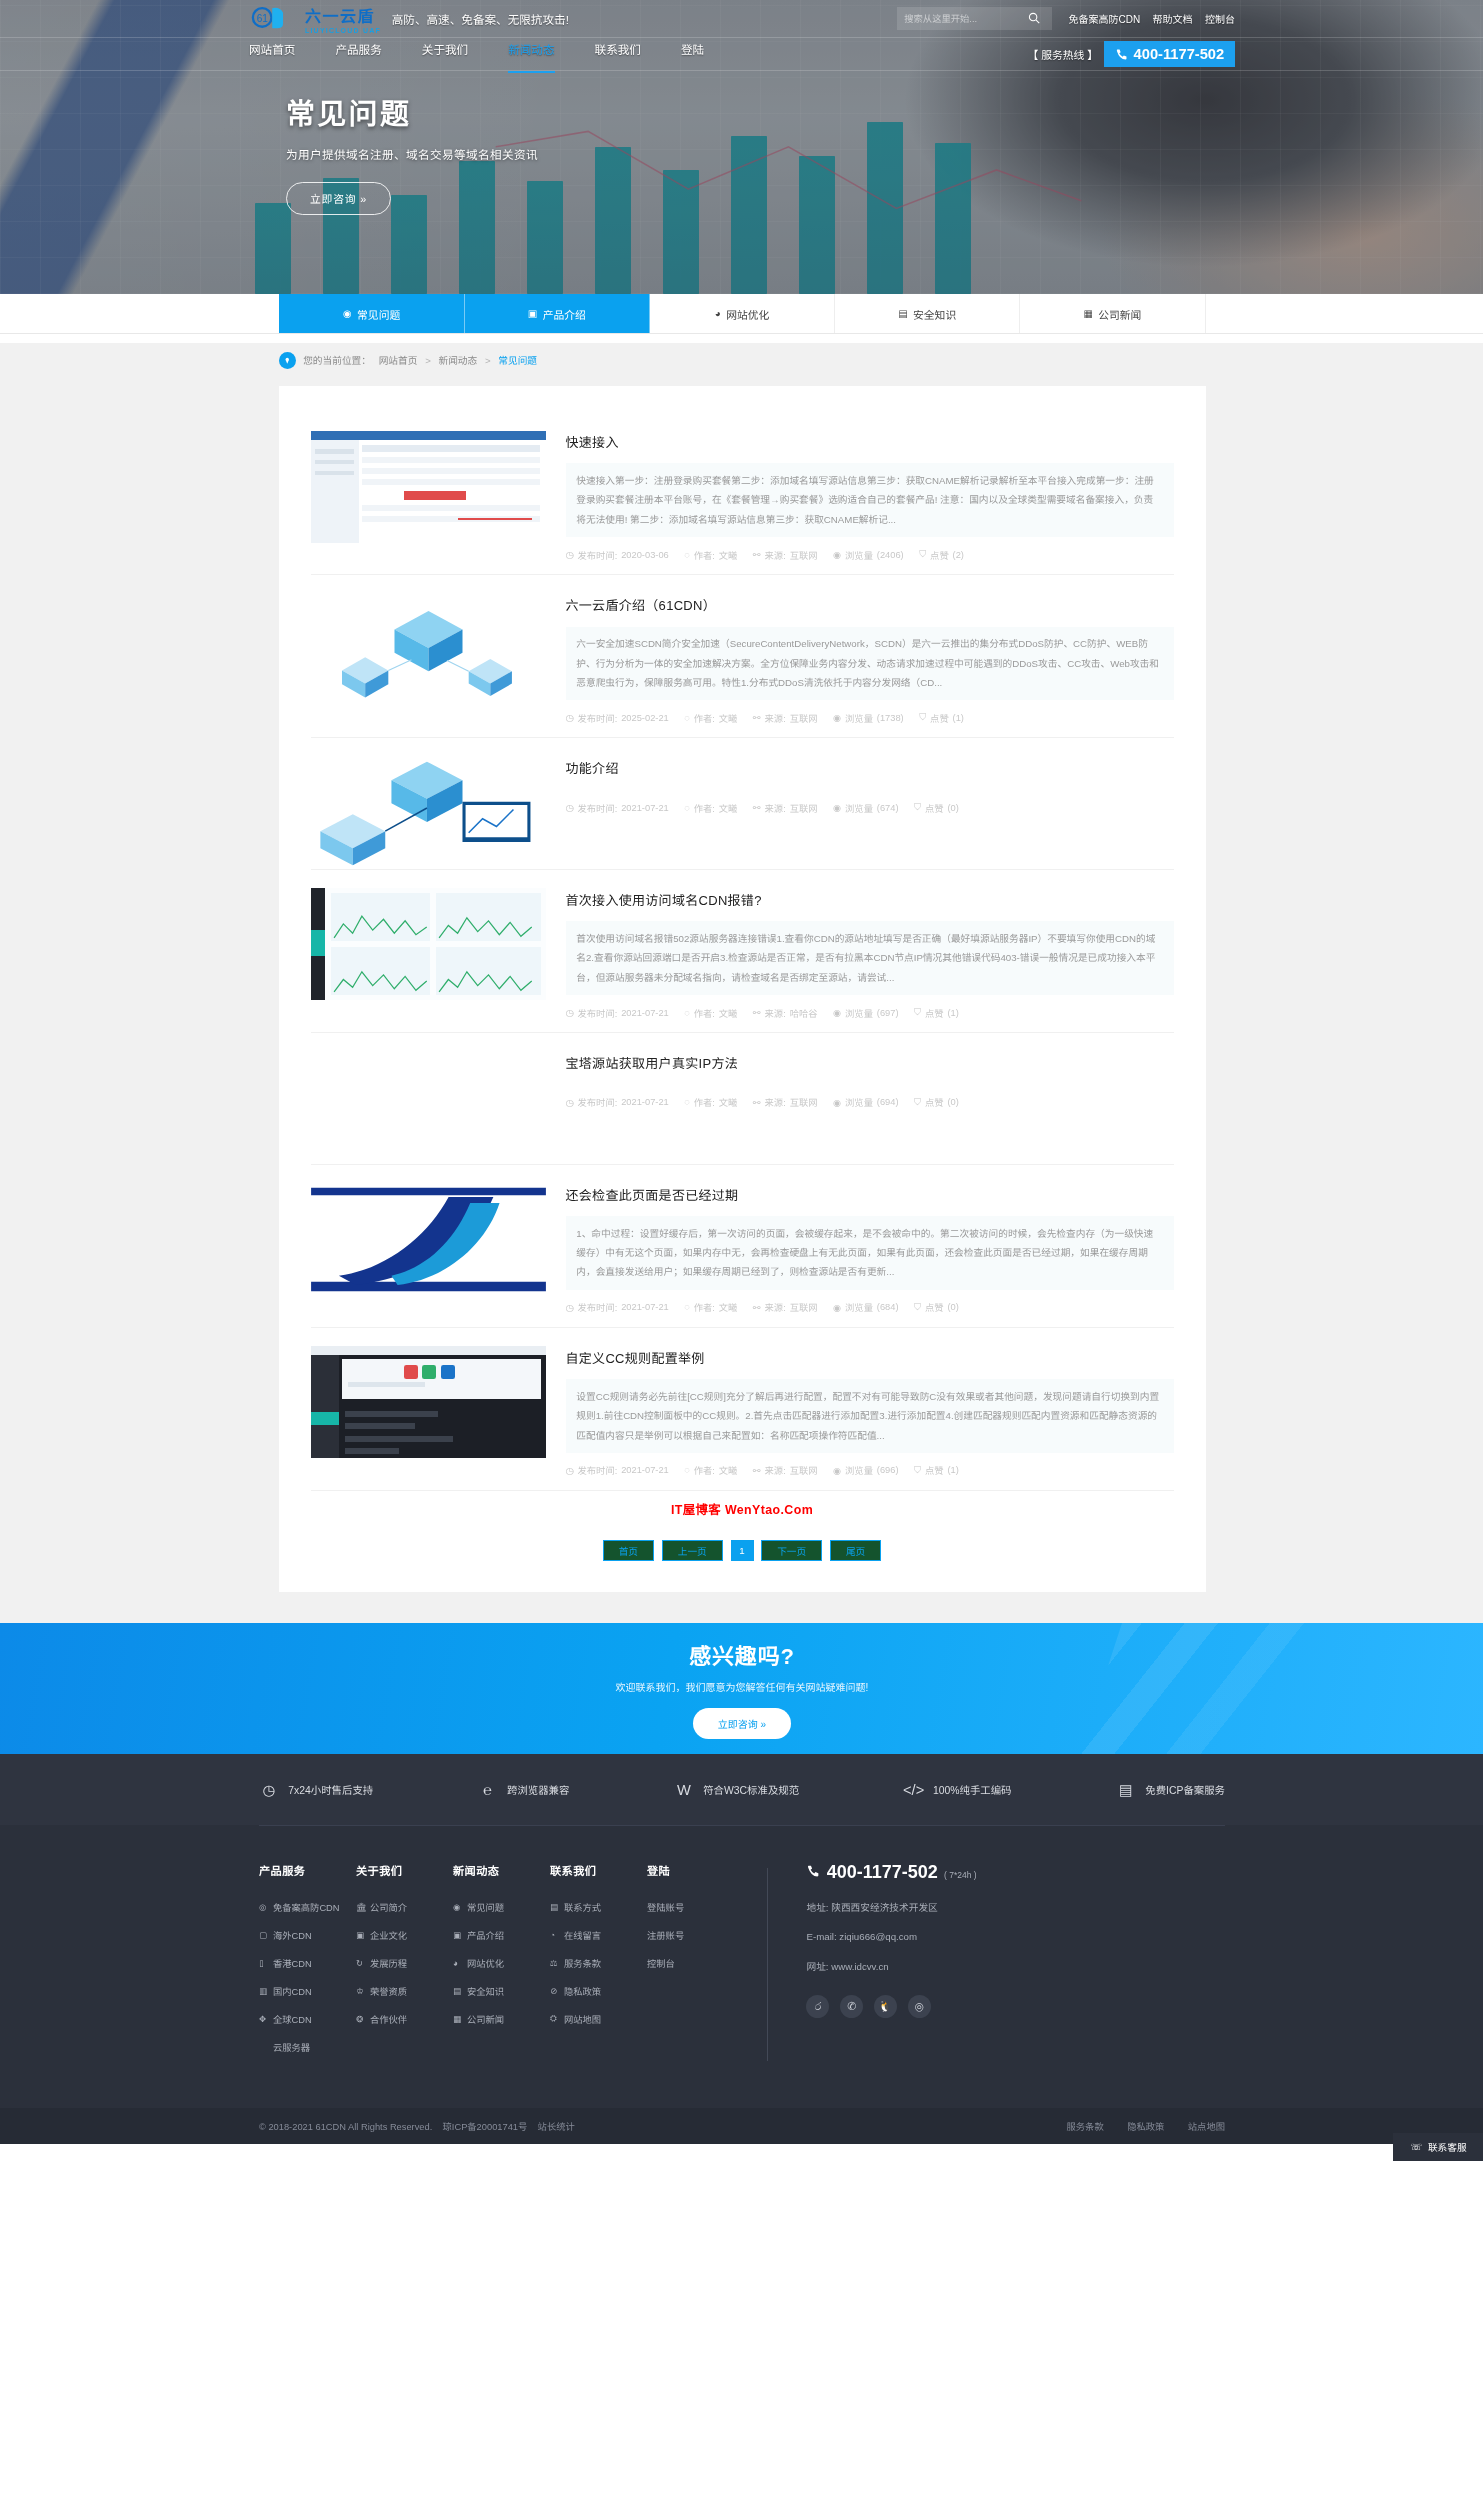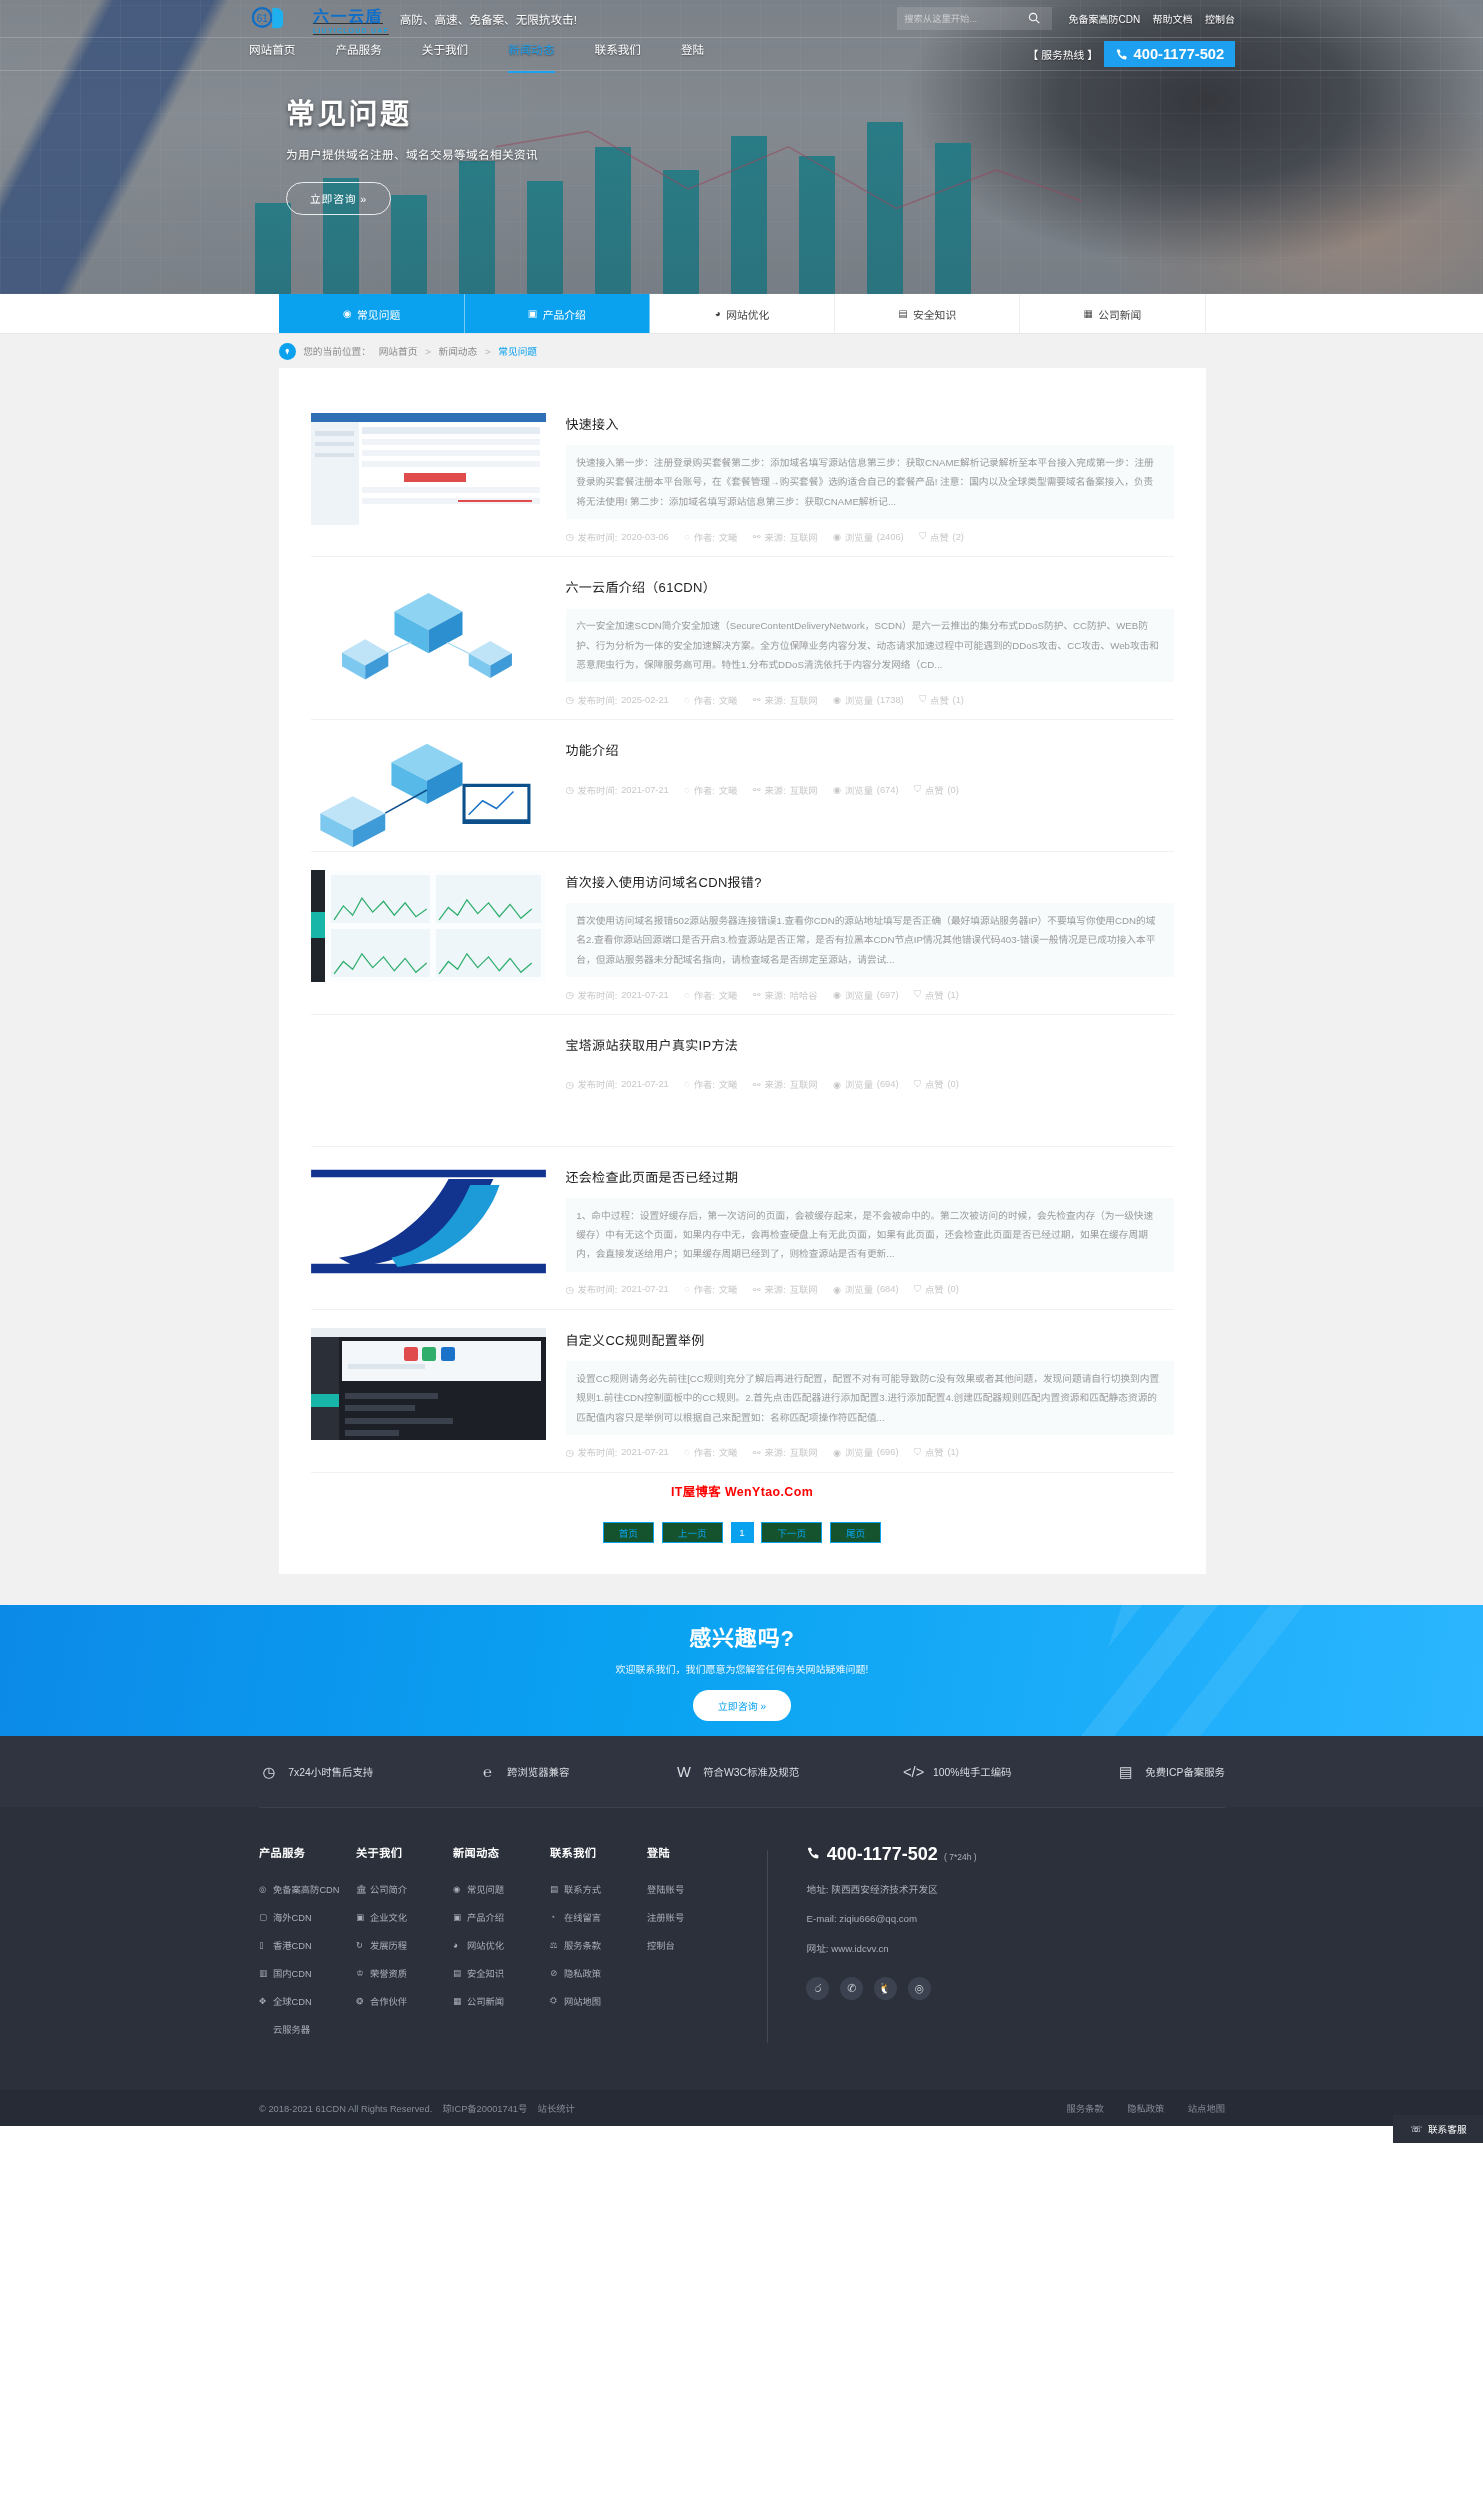--- a/index.html
+++ b/index.html
@@ -33,21 +33,21 @@
   .bar { position: absolute; bottom: 0; width: 36px; background: linear-gradient(180deg,#0f8b96,#127f8e); border-radius: 0.8px; }
   .banner-grid { position:absolute; inset:0; background-image:
       repeating-linear-gradient(90deg, rgba(255,255,255,.06) 0 0.8px, transparent 0.8px 40px),
       repeating-linear-gradient(0deg, rgba(255,255,255,.05) 0 0.8px, transparent 0.8px 36px);
   }
   .banner-line { position: absolute; left: 495px; top: 116px; width: 587px; height: 131px; }
   .banner-veil { position:absolute; inset:0; background: rgba(80,86,94,.30); }
 
   
   .topbar { position: relative; z-index: 5; height: 37px; display:flex; align-items:center; }
-  .logo-wrap { display:flex; align-items:center; margin-left: 249px; gap: 16px; text-decoration: underline; }
+  .logo-wrap { display:flex; align-items:center; margin-left: 249px; gap: 8px; }
   .logo-mark { width: 48px; height: 28px; position: relative; }
   .logo-sub { font-size: 7px; letter-spacing: 1.2px; color: #1a9fe0; font-weight: bold; }
   .logo-text-cn { font-size: 16px; color: #0f6ec7; font-weight: bold; letter-spacing: 1.5px; }
   .slogan { color: #ffffff; font-size: 11.6px; margin-left: 10.8px; text-shadow: 0 0.8px 1.5px rgba(0,0,0,.45); white-space: nowrap;}
   .topbar-right { margin-left: auto; display:flex; align-items:center; gap: 0; margin-right: 249px; }
   .search-box { display:flex; align-items:center; background: rgba(255,255,255,.13); height: 23px; padding: 0 7.7px; width: 155px; }
   .search-box input {
     background: transparent; border: 0; outline: 0; color:#fff; font-size: 9.3px; width: 124px;
     font-family: "Liberation Sans", sans-serif;
   }
@@ -79,21 +79,21 @@
   .tabsbar { width:1484px; background:#fff; border-bottom:0.8px solid #e8e8e8; height: 40px; display:flex; justify-content:center;}
   .tabs { display:flex; width: 927px; }
   .tab { flex:1; display:flex; align-items:center; justify-content:center; gap:5.4px; font-size:10.8px; color:#444;
          border-right:0.8px solid #eee; cursor:pointer; text-decoration:none; }
   .tab:first-child { border-left:0.8px solid #eee; }
   .tab.active { background:#0aa1ef; color:#fff; border-right-color: rgba(255,255,255,.45); border-left-color:#0aa1ef;}
   .tab .ic { font-size: 10px; line-height:1; }
 
   
   .main-wrap { background:#f1f1f1; padding-bottom: 31px; }
-  .crumb { width:927px; margin: 0 auto; display:flex; align-items:center; gap:7.7px; height:34px; font-size:9.7px; color:#8a8a8a; }
+  .crumb { width:927px; margin: 9px auto; display:flex; align-items:center; gap:7.7px; height:34px; font-size:9.7px; color:#8a8a8a; }
   .crumb-pin { width:17px; height:17px; border-radius:50%; background:#0aa1ef; display:flex; align-items:center; justify-content:center; }
   .crumb a { color:#8a8a8a; text-decoration:none; }
   .crumb .cur { color:#0aa1ef; }
   .crumb .sep { color:#b5b5b5; }
 
   .content { width:927px; margin:0 auto; background:#fff; padding: 26px 32px 7.7px 32px; }
 
   .art { display:flex; gap: 20px; padding: 18.5px 0 0 0; border-bottom:0.8px solid #f0f0f0; }
   .art:last-of-type { border-bottom: 0; }
   .art-thumb { width:235px; height:112px; flex:0 0 235px; background:#fff; overflow:hidden; position:relative; border:0; }

